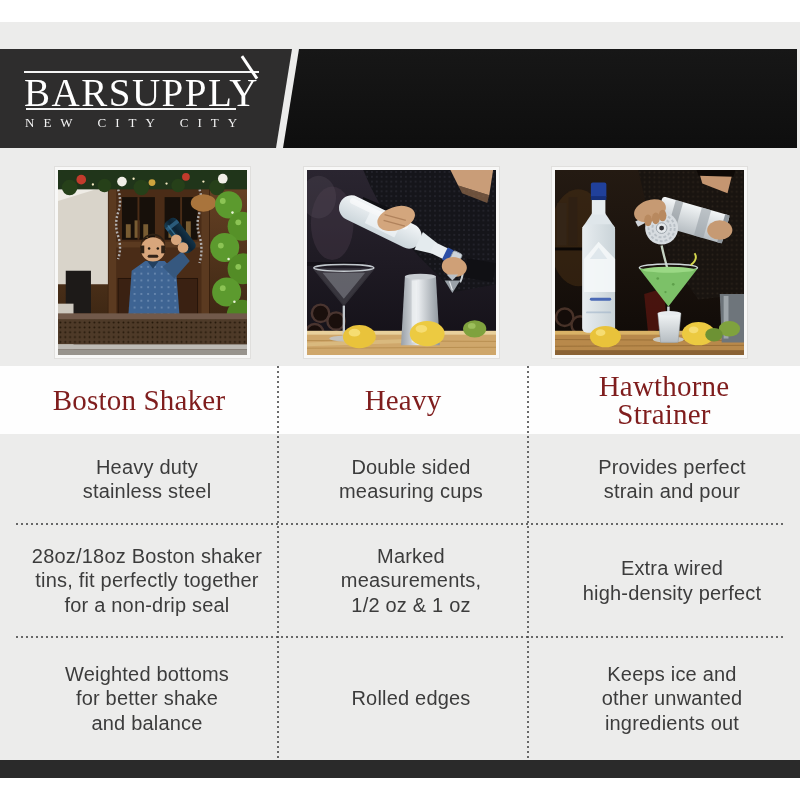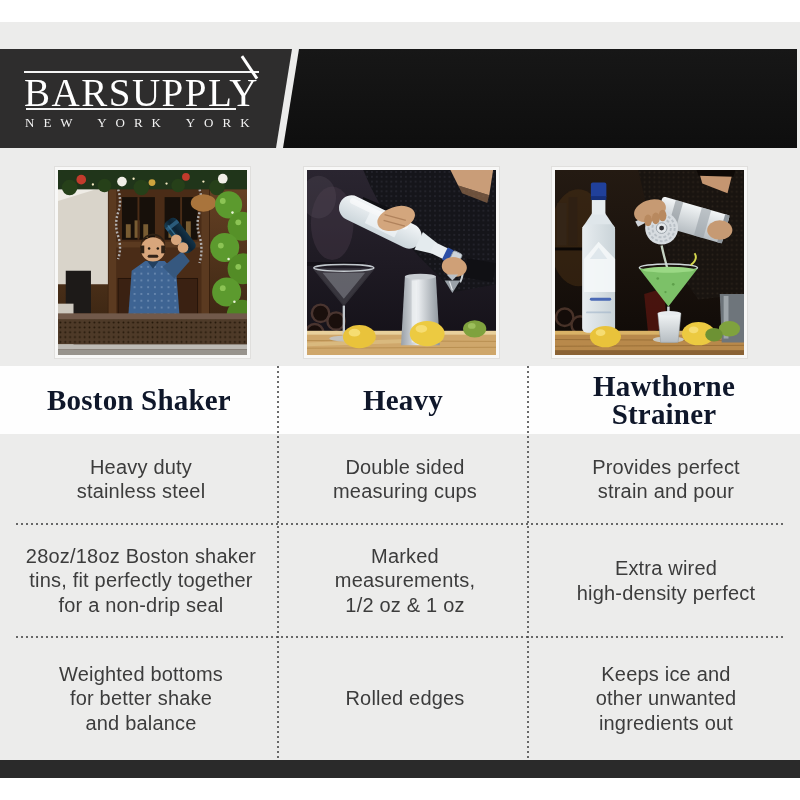--- a/index.html
+++ b/index.html
@@ -27,23 +27,23 @@
   
   .photo{position:absolute;top:167px;width:195px;height:191px;box-sizing:border-box;
          border:3px solid #f8f8f7;box-shadow:0 0 0 1px #e0dfdd;background:#222;}
   .photo svg{display:block;width:100%;height:100%;}
   .photo-1{left:55px;} .photo-2{left:304px;} .photo-3{left:552px;}
 
   
   .thead{position:absolute;left:0;top:366px;width:800px;height:68px;background:#fefefe;}
   .cellwrap{position:absolute;top:0;height:100%;display:flex;align-items:center;justify-content:center;}
   .c1{left:0;width:278px;} .c2{left:278px;width:250px;} .c3{left:528px;width:272px;}
-  .th-text{font-family:"Liberation Serif",serif;font-weight:700;font-size:29px;line-height:.97;
-           color:#0f172a;text-align:center;white-space:pre-line;letter-spacing:.2px;}
-  .trow{position:absolute;left:2px;width:732px;}
+  .th-text{font-family:"Liberation Serif",serif;font-weight:400;font-size:29px;line-height:.97;
+           color:#7f1d1d;text-align:center;white-space:pre-line;letter-spacing:.2px;}
+  .trow{position:absolute;left:8px;width:732px;}
   .r1{top:434px;height:90px;} .r2{top:524px;height:113px;} .r3{top:637px;height:123px;}
   .td-text{font-size:20px;line-height:1.22;color:#3c3c3c;text-align:center;white-space:pre-line;
            letter-spacing:.2px;}
   .vdiv{position:absolute;top:366px;width:2px;height:394px;
         background:repeating-linear-gradient(180deg,rgba(70,70,70,.8) 0 2px,transparent 2px 5px);}
   .vdiv-1{left:277px;} .vdiv-2{left:527px;}
   .hdiv{position:absolute;left:16px;width:768px;height:2px;
         background:repeating-linear-gradient(90deg,rgba(70,70,70,.8) 0 2px,transparent 2px 5px);}
   .hdiv-1{top:523px;} .hdiv-2{top:636px;}
 
@@ -54,21 +54,21 @@
 
 <div class="page">
   <div class="bg-gray"></div>
 
   <div class="hdr-right"></div>
   <div class="hdr-left">
     <div class="logo-rule-top"></div>
     <div class="logo-name">BARSUPPLY</div>
     <div class="logo-pick"></div>
     <div class="logo-rule-bottom"></div>
-    <div class="logo-tagline">NEW YORK YORK</div>
+    <div class="logo-tagline">NEW CITY CITY</div>
   </div>
 
   <figure class="photo photo-1" style="margin:0" aria-label="bartender-in-blue-shirt-shaking-boston-shaker-in-christmas-decorated-bar">
     <svg viewBox="0 0 195 191" preserveAspectRatio="none">
       <defs>
         <linearGradient id="p1wood" x1="0" y1="0" x2="0" y2="1">
           <stop offset="0" stop-color="#6a4426"></stop>
             <stop offset="1" stop-color="#33200f"></stop>
         </linearGradient>
         <linearGradient id="p1shk" x1="0" y1="0" x2="1" y2="0">

